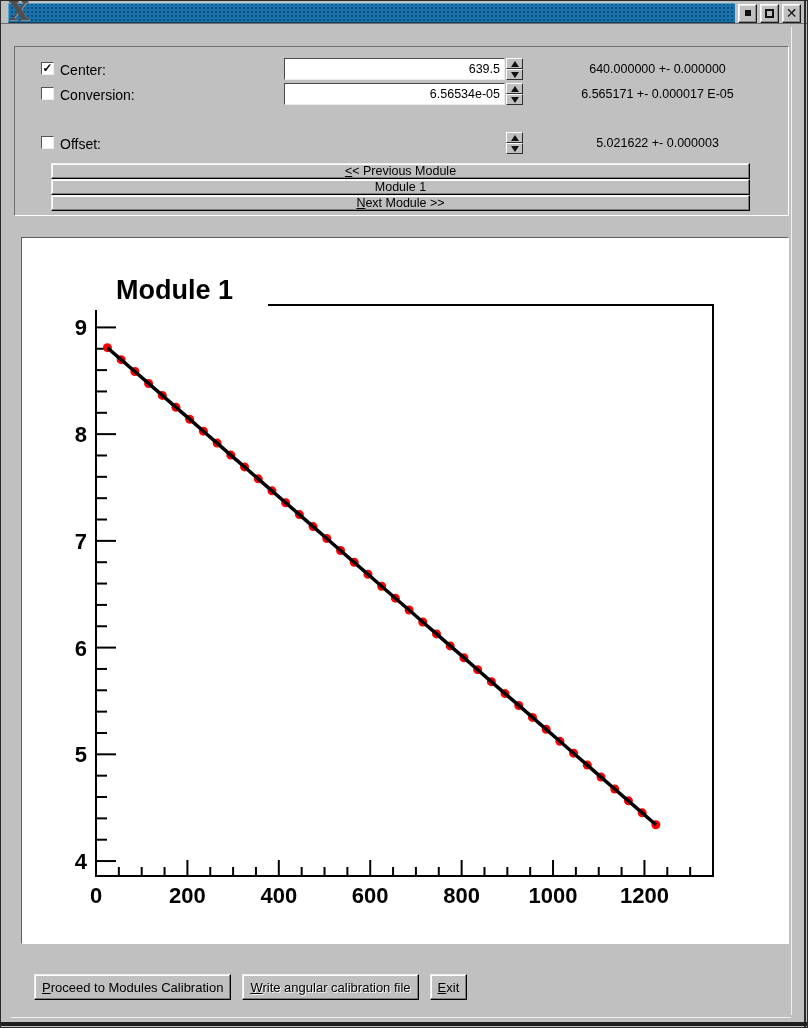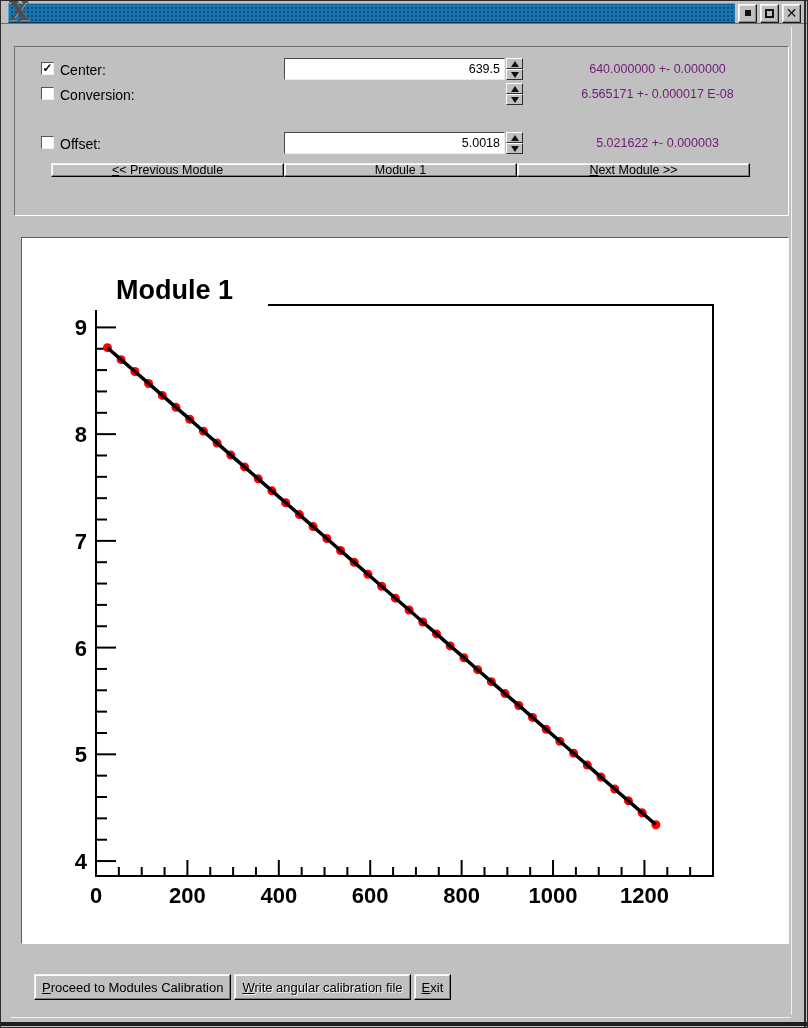--- a/index.html
+++ b/index.html
@@ -72,43 +72,43 @@
   .spinbtn .tri-up{
     position:absolute;left:50%;top:50%;transform:translate(-50%,-50%);
     width:0;height:0;border-left:4px solid transparent;border-right:4px solid transparent;
     border-bottom:6px solid #111;
   }
   .spinbtn .tri-down{
     position:absolute;left:50%;top:50%;transform:translate(-50%,-50%);
     width:0;height:0;border-left:4px solid transparent;border-right:4px solid transparent;
     border-top:6px solid #111;
   }
-  .result{position:absolute;left:520px;top:4px;width:245px;text-align:center;font-size:12.5px;color:#701a75;}
-
-  .module-nav{position:absolute;left:36px;right:38px;top:116px;height:14px;display:flex;}
+  .result{position:absolute;left:520px;top:4px;width:245px;text-align:center;font-size:12.5px;color:#000000;}
+
+  .module-nav{position:absolute;left:36px;right:38px;top:116px;height:25px;display:flex;flex-direction:column;}
   .btn3d{
     background:#c0c0c0;border:1px solid;border-color:#efefef #000 #000 #efefef;
     box-shadow:inset -1px -1px 0 #7d7d7d,inset 1px 1px 0 #ffffff;
     font-family:"Liberation Sans",sans-serif;font-size:12.5px;color:#000;
     display:flex;align-items:center;justify-content:center;cursor:pointer;white-space:nowrap;
   }
   .module-nav .btn3d{flex:1;}
   .u{text-decoration:underline;}
 
   
   .chart-panel{
     position:absolute;left:20px;top:236px;width:768px;height:707px;background:#fff;
     border:1px solid;border-color:#5f5f5f #ffffff #ffffff #5f5f5f;
   }
   .chart-panel svg{display:block;}
   .axis-num{font:bold 22px "Liberation Sans",sans-serif;fill:#000;}
   .chart-title{font:bold 27px "Liberation Sans",sans-serif;fill:#000;}
 
   
-  .footer{position:absolute;left:33px;top:973px;height:26px;display:flex;gap:3px;}
+  .footer{position:absolute;left:33px;top:973px;height:26px;display:flex;gap:11px;}
   .footer .btn3d{padding:0 7px;height:26px;font-size:13px;}
   .btn-disabled{color:#000000;text-shadow:1px 1px 0 #f5f5f5;cursor:default;}
 </style>
 </head>
 <body>
 
 <div class="window">
 
   <div class="titlebar">
     <div class="titlebar-texture"></div>
@@ -142,37 +142,37 @@
         <div class="spinbtn">
             <div class="tri-down"></div>
           </div>
       </div>
       <div class="result">640.000000 +- 0.000000</div>
     </div>
 
     <div class="ctl-row" style="top:36px;">
       <div class="checkbox"><span></span></div>
       <div class="ctl-label">Conversion:</div>
+      <div class="entry">
+        <input type="text" value="6.56534e-05" style="">
+      </div>
       <div class="spinner">
         <div class="spinbtn">
             <div class="tri-up"></div>
           </div>
         <div class="spinbtn">
             <div class="tri-down"></div>
           </div>
       </div>
-      <div class="result">6.565171 +- 0.000017 E-08</div>
+      <div class="result">6.565171 +- 0.000017 E-05</div>
     </div>
 
     <div class="ctl-row" style="top:85px;">
       <div class="checkbox"><span></span></div>
       <div class="ctl-label">Offset:</div>
-      <div class="entry">
-        <input type="text" value="5.0018" style="">
-      </div>
       <div class="spinner">
         <div class="spinbtn">
             <div class="tri-up"></div>
           </div>
         <div class="spinbtn">
             <div class="tri-down"></div>
           </div>
       </div>
       <div class="result">5.021622 +- 0.000003</div>
     </div>

